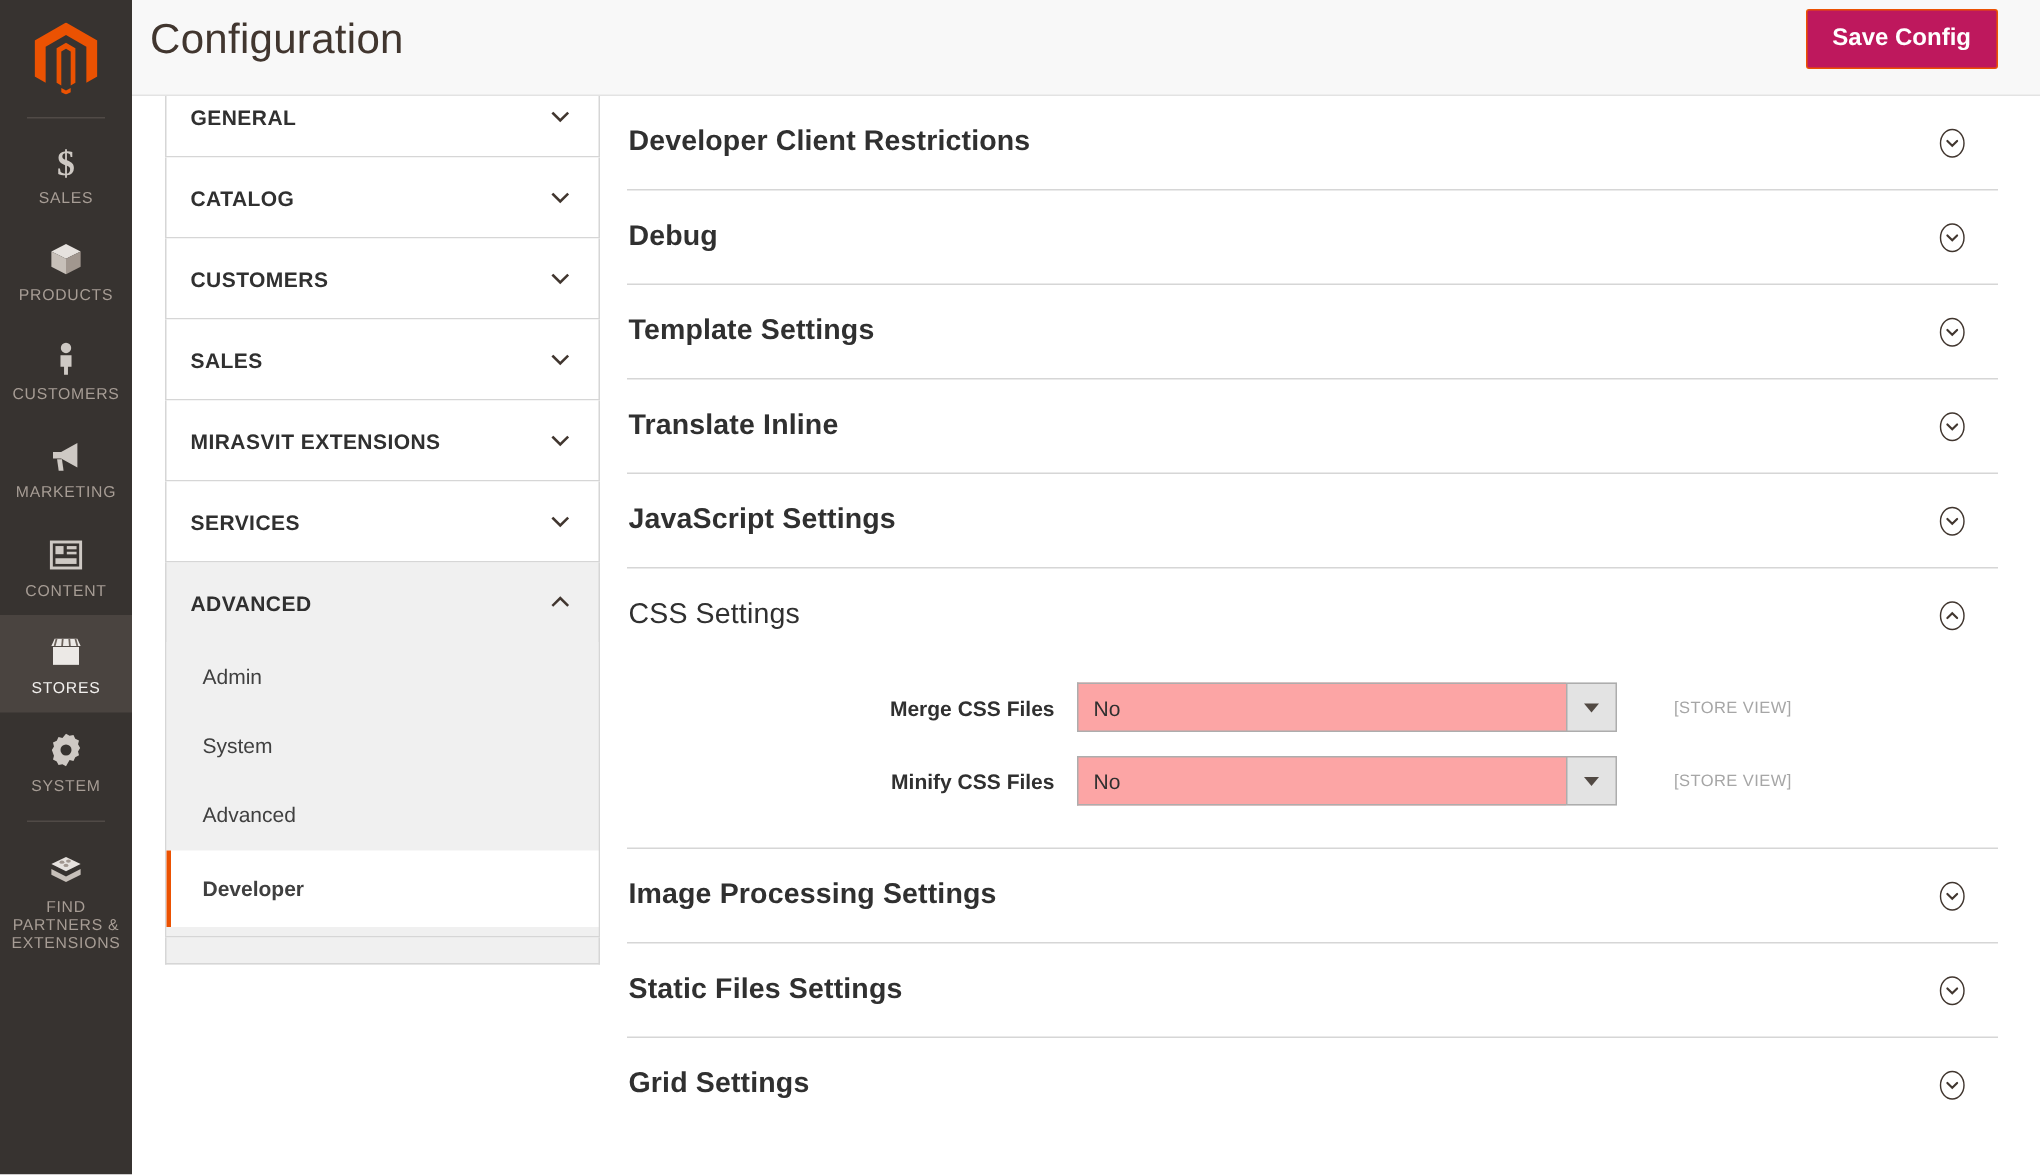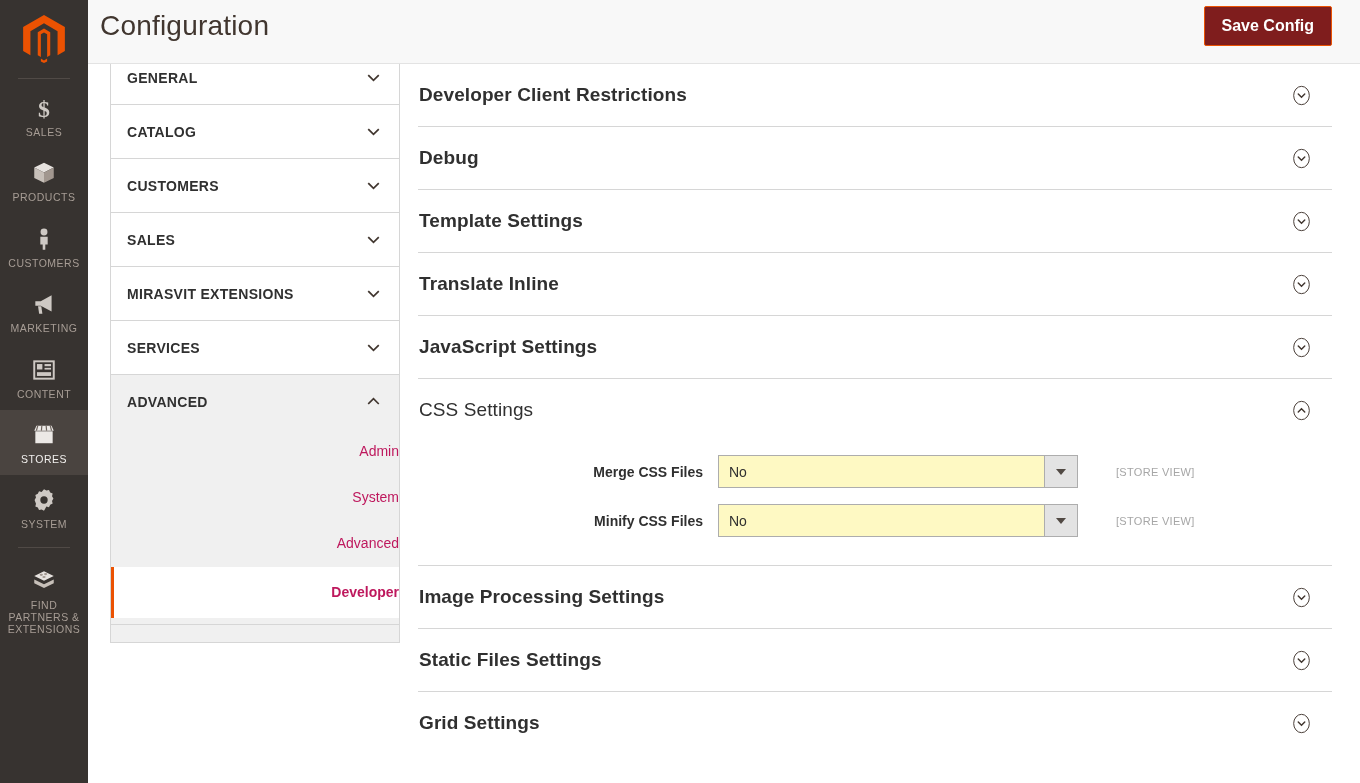--- a/index.html
+++ b/index.html
@@ -51,21 +51,21 @@
     border-bottom: 1px solid #e3e3e3;
     display: flex; align-items: center; justify-content: space-between;
     padding: 0 28px 11px 12px;
     z-index: 30;
   }
   .page-title {
     font-size: 28px; font-weight: 400; color: #41362f;
     letter-spacing: .2px; padding-left: 0;
   }
   .save-btn {
-    background: #7f1d1d; color: #ffffff; border: 1px solid #eb5202;
+    background: #be185d; color: #ffffff; border: 1px solid #eb5202;
     font-size: 16px; font-weight: 600; font-family: "Liberation Sans", sans-serif;
     padding: 11px 17px; border-radius: 2px; cursor: pointer; line-height: 1; text-align: center;
   }
 
   
   .content {
     position: absolute; top: 64px; left: 0; right: 0; bottom: 0;
     display: flex; align-items: flex-start;
     padding: 0;
   }
@@ -95,22 +95,22 @@
   }
   .cfg-head-label {
     font-size: 14px; font-weight: 700; color: #303030;
     letter-spacing: .3px; text-transform: uppercase;
   }
   .chev {
     width: 15px; height: 15px; display: block; flex-shrink: 0;
   }
   .cfg-sub { background: #f0f0f0; padding: 0 0 6px 0; }
   .cfg-sub-item {
-    padding: 14px 0 14px 24px;
-    font-size: 14px; color: #be185d; cursor: pointer; line-height: 1.3; text-align: right;
+    padding: 14px 16px 14px 24px;
+    font-size: 14px; color: #404040; cursor: pointer; line-height: 1.3;
   }
   .cfg-sub-item.current {
     background: #ffffff;
     border-left: 3px solid #eb5202;
     padding-left: 21px;
     font-weight: 600;
     padding-top: 16px; padding-bottom: 17px;
     margin-right: 0;
   }
   .cfg-nav-foot { height: 18px; background:#f0f0f0; border:1px solid #d6d6d6; border-top:none;}
@@ -143,21 +143,21 @@
   .field-label {
     width: 300px; min-width: 300px; text-align: right; padding-right: 15px;
     font-size: 14px; font-weight: 700; color: #303030;
   }
   .select-wrap {
     position: relative; width: 360px; min-width: 360px; height: 33px;
     display: flex;
   }
   .select-box {
     flex: 1; height: 33px; border: 1px solid #adadad; border-right: none;
-    background: #fef9c3; display: flex; align-items: center;
+    background: #fca5a5; display: flex; align-items: center;
     padding-left: 10px; font-size: 14px; color: #303030; cursor: pointer;
   }
   .select-arrow {
     width: 34px; height: 33px; border: 1px solid #adadad;
     background: #e3e3e3; display: flex; align-items: center; justify-content: center;
     cursor: pointer;
   }
   .select-arrow span {
     display: block; width: 0; height: 0;
     border-left: 5px solid transparent; border-right: 5px solid transparent;

